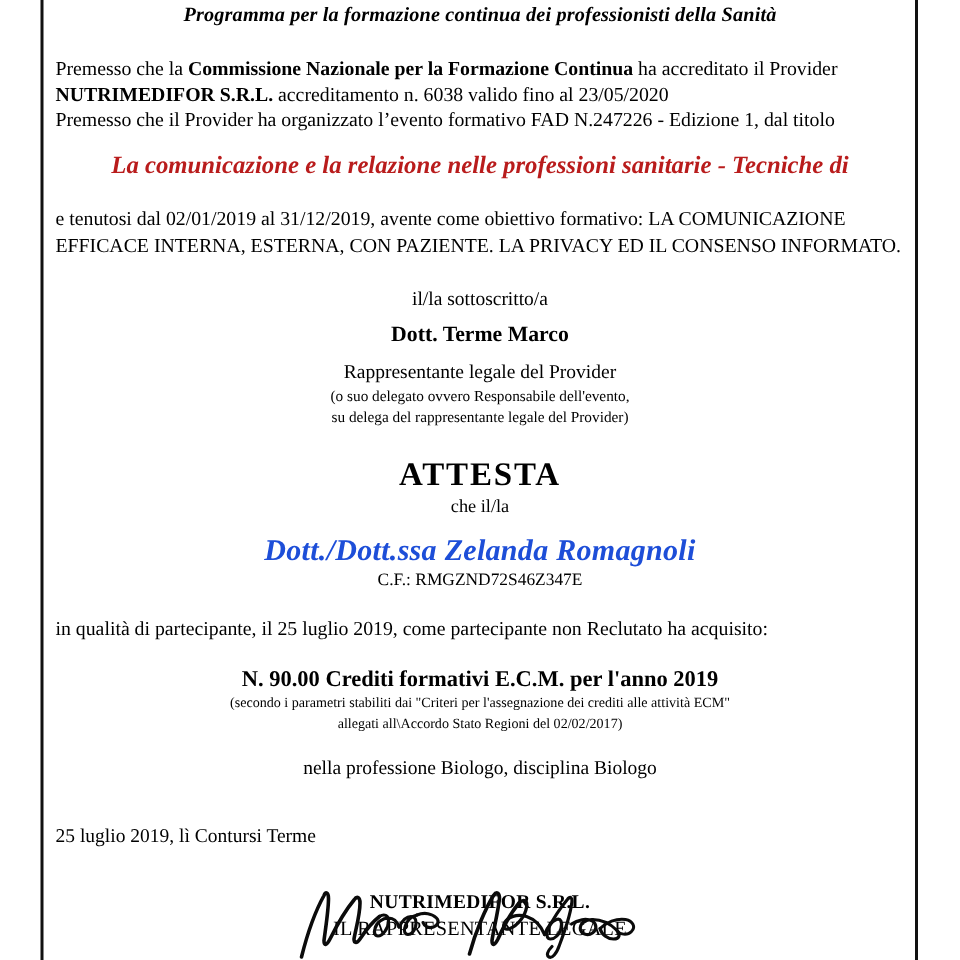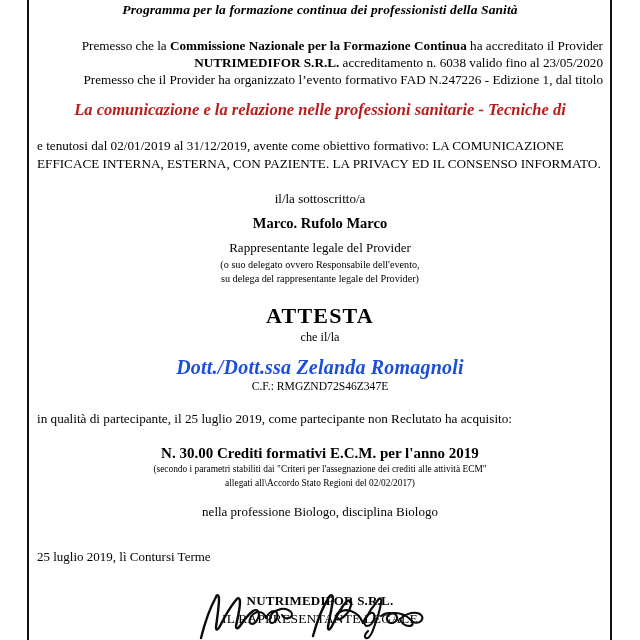--- a/index.html
+++ b/index.html
@@ -53,21 +53,21 @@
     margin: 3px 0 0 0;
     line-height: 1.1;
   }
 
   .para {
     font-size: 13.2px;
     line-height: 1.30;
     text-align: left;
     margin: 0;
   }
-  .para.t-premessa { margin-top: 19px; text-align: right; }
+  .para.t-premessa { margin-top: 19px; }
   .para.t-tenutosi { margin-top: 17px; }
   .para.t-qualita  { margin-top: 17px; }
 
   .b { font-weight: bold; }
 
   .title-blue {
     text-align: center;
     color: #b91c1c;
     font-weight: bold;
     font-style: italic;
@@ -187,40 +187,40 @@
       <div>La comunicazione e la relazione nelle professioni sanitarie - Tecniche di</div>
     </div>
 
     <div class="para t-tenutosi">
       <div>e tenutosi dal 02/01/2019 al 31/12/2019, avente come obiettivo formativo: LA COMUNICAZIONE</div>
       <div>EFFICACE INTERNA, ESTERNA, CON PAZIENTE. LA PRIVACY ED IL CONSENSO INFORMATO.</div>
     </div>
 
     <div class="ctr lbl-sottoscritto">il/la sottoscritto/a</div>
 
-    <div class="ctr name-provider">Marco. Rufolo Marco</div>
+    <div class="ctr name-provider">Dott. Terme Marco</div>
 
     <div class="ctr role-provider">Rappresentante legale del Provider</div>
 
     <div class="ctr fineprint">
       <div>(o suo delegato ovvero Responsabile dell'evento,</div>
       <div>su delega del rappresentante legale del Provider)</div>
     </div>
 
     <div class="ctr attesta">ATTESTA</div>
 
     <div class="ctr che-illa">che il/la</div>
 
     <div class="ctr recipient">Dott./Dott.ssa Zelanda Romagnoli</div>
 
     <div class="ctr cf">C.F.: RMGZND72S46Z347E</div>
 
     <div class="para t-qualita">in qualità di partecipante, il 25 luglio 2019, come partecipante non Reclutato ha acquisito:</div>
 
-    <div class="ctr credits">N. 30.00 Crediti formativi E.C.M. per l'anno 2019</div>
+    <div class="ctr credits">N. 90.00 Crediti formativi E.C.M. per l'anno 2019</div>
 
     <div class="ctr credits-note">
       <div>(secondo i parametri stabiliti dai "Criteri per l'assegnazione dei crediti alle attività ECM"</div>
       <div>allegati all\Accordo Stato Regioni del 02/02/2017)</div>
     </div>
 
     <div class="ctr profession">nella professione Biologo, disciplina Biologo</div>
 
     <div class="place-date">25 luglio 2019, lì Contursi Terme</div>
 

